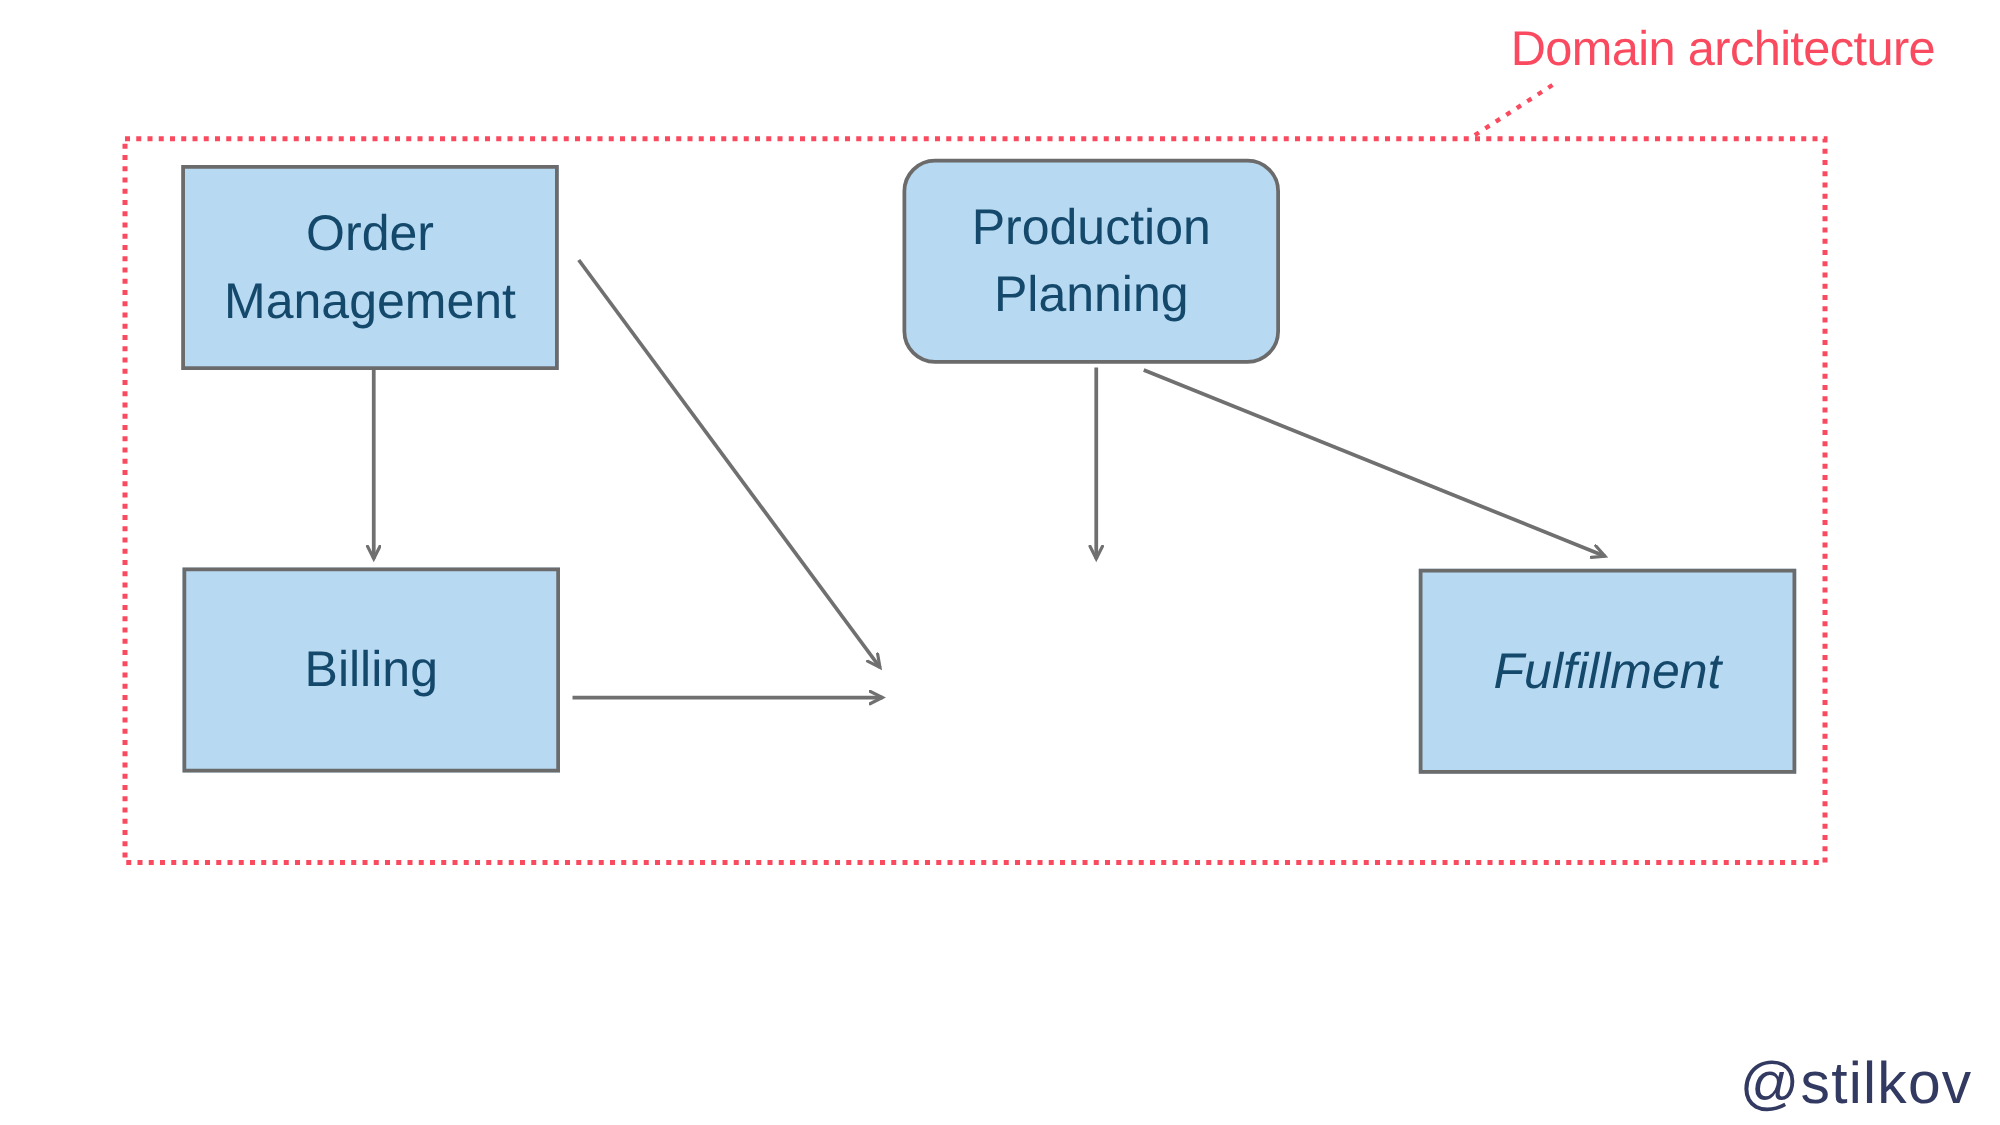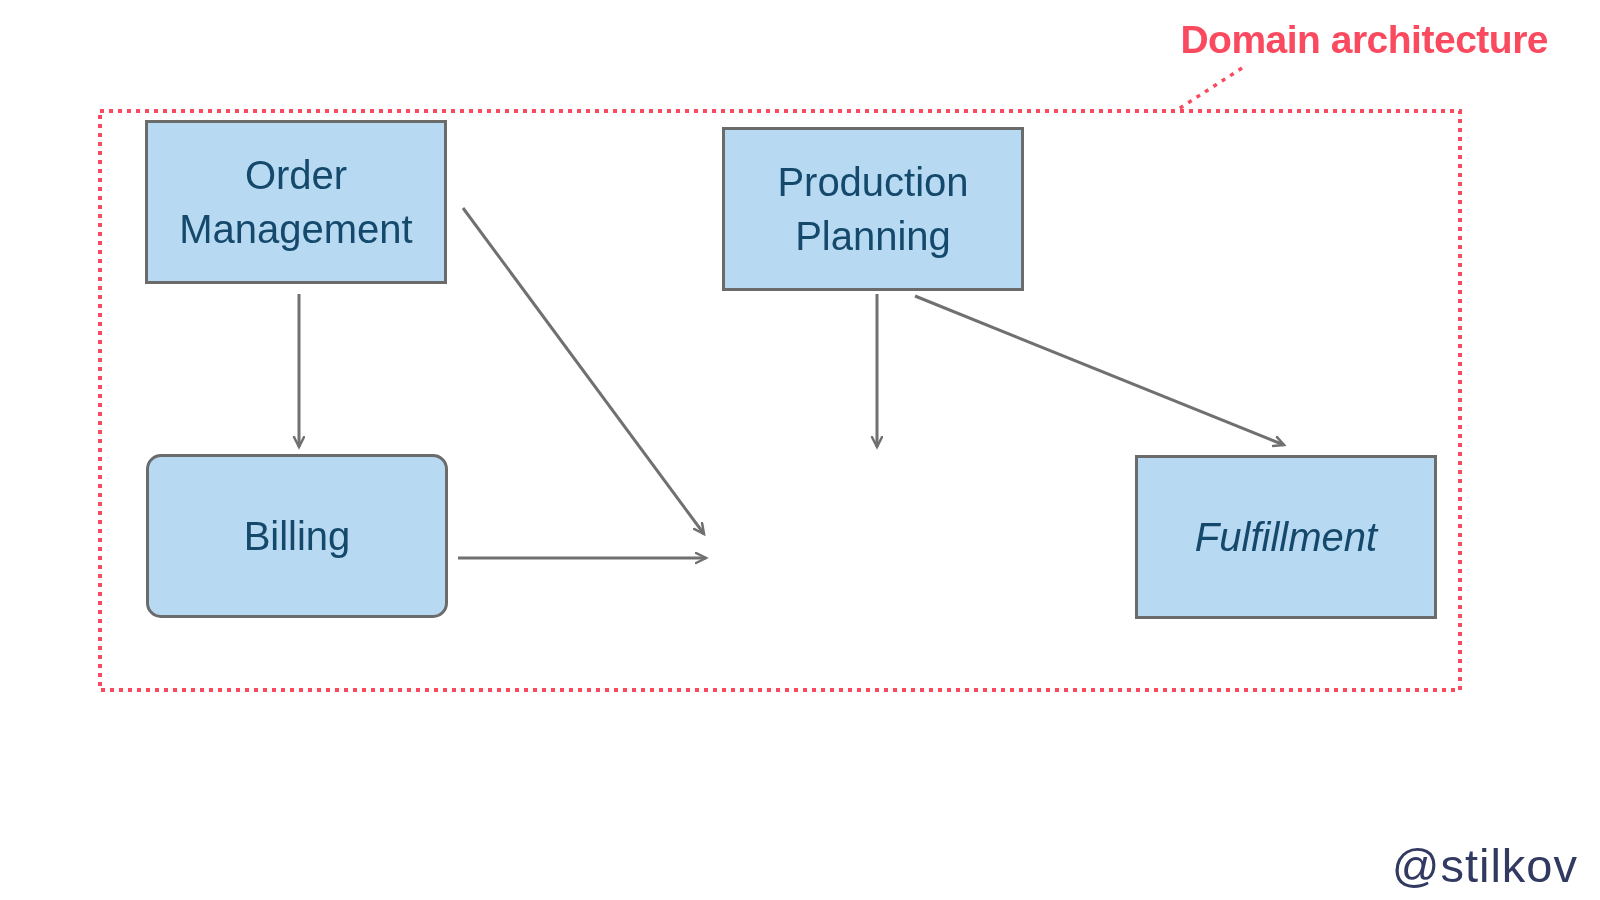--- a/index.html
+++ b/index.html
@@ -26,33 +26,33 @@
     border: 3px solid var(--box-border);
     display: flex;
     align-items: center;
     justify-content: center;
     text-align: center;
     color: var(--box-text);
     font-size: 40px;
     line-height: 54px;
     padding: 0 14px;
   }
-  .node--order-management   { left: 145px;  top: 120px; }
-  .node--production-planning{ left: 722px;  top: 127px; }
-  .node--billing            { left: 146px;  top: 454px; border-radius: 15px; }
+  .node--order-management   { left: 145px;  top: 132px; }
+  .node--production-planning{ left: 722px;  top: 127px; border-radius: 26px; }
+  .node--billing            { left: 146px;  top: 454px; }
   .node--production         { left: 722px;  top: 454px; }
   .node--fulfillment        { left: 1135px; top: 455px; font-style: italic; }
 
   .boundary-label {
     position: absolute;
     right: 52px;
     top: 18px;
     color: var(--accent);
     font-size: 39px;
-    font-weight: bold;
+    font-weight: normal;
     letter-spacing: -0.5px;
     white-space: nowrap;
   }
 
   .watermark {
     position: absolute;
     right: 22px;
     top: 838px;
     color: var(--watermark);
     font-size: 47px;

